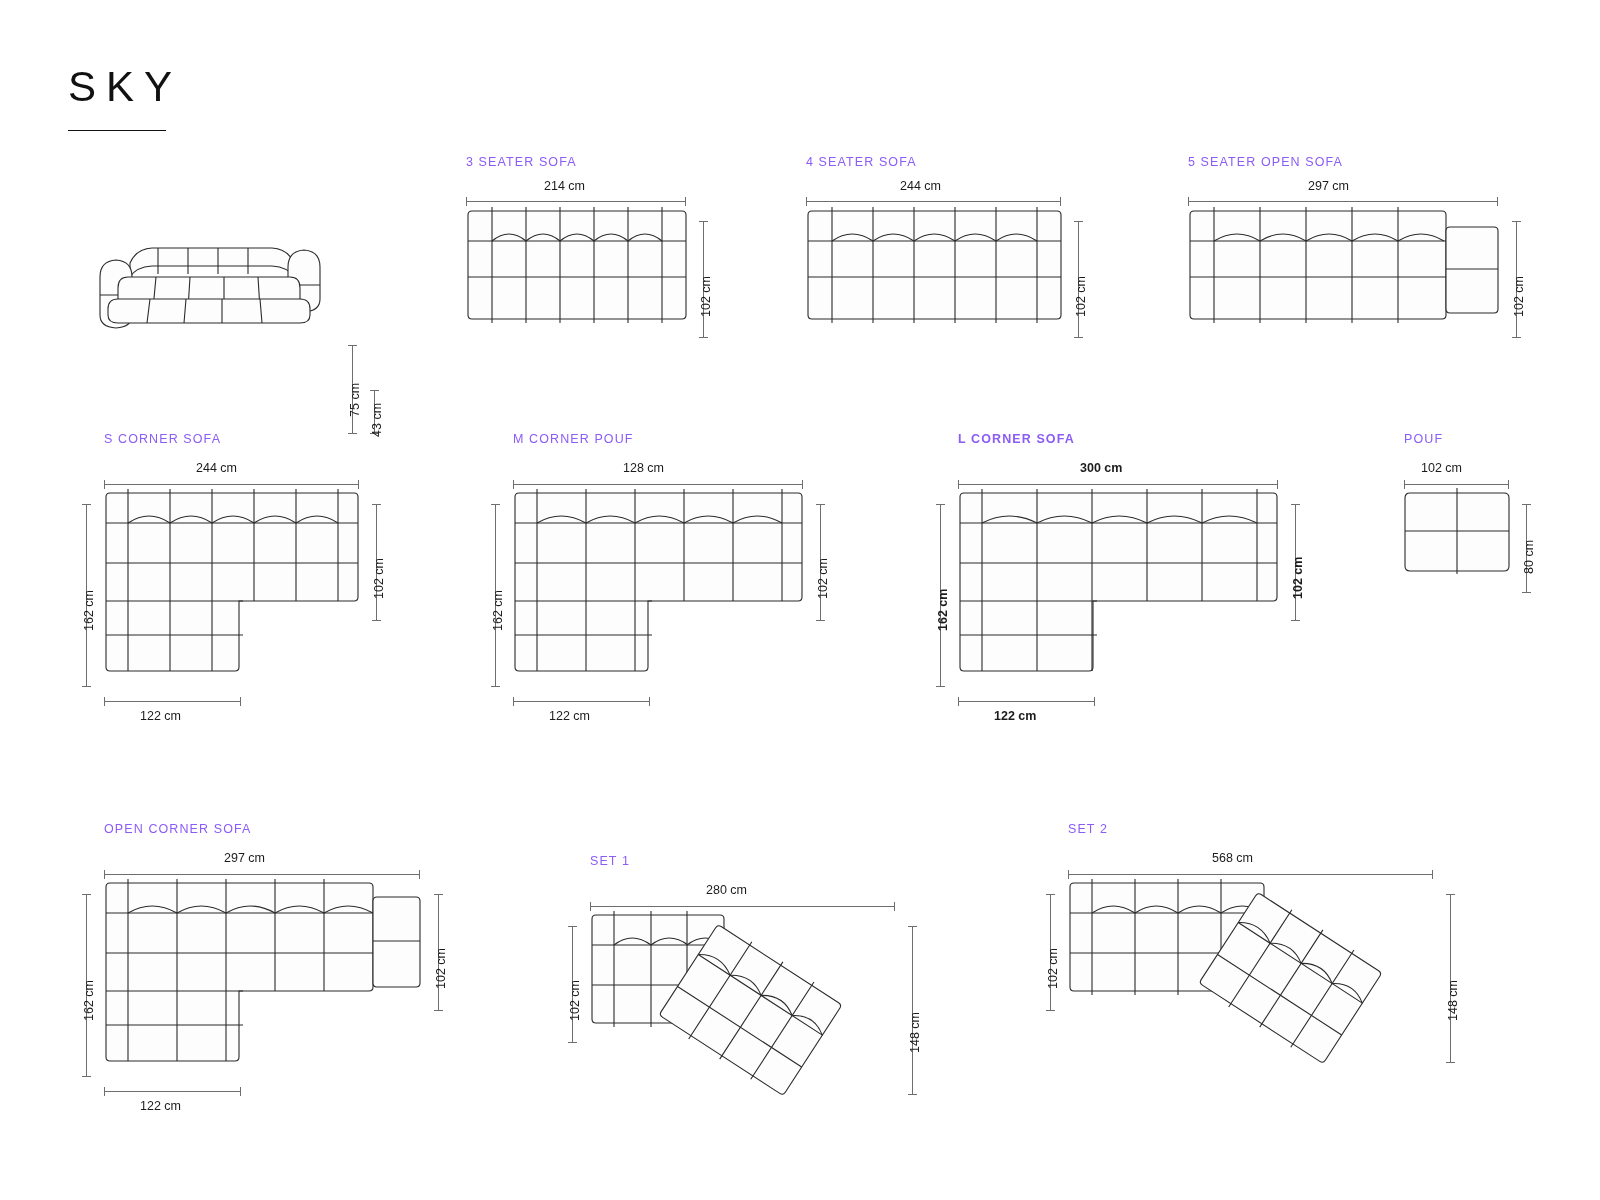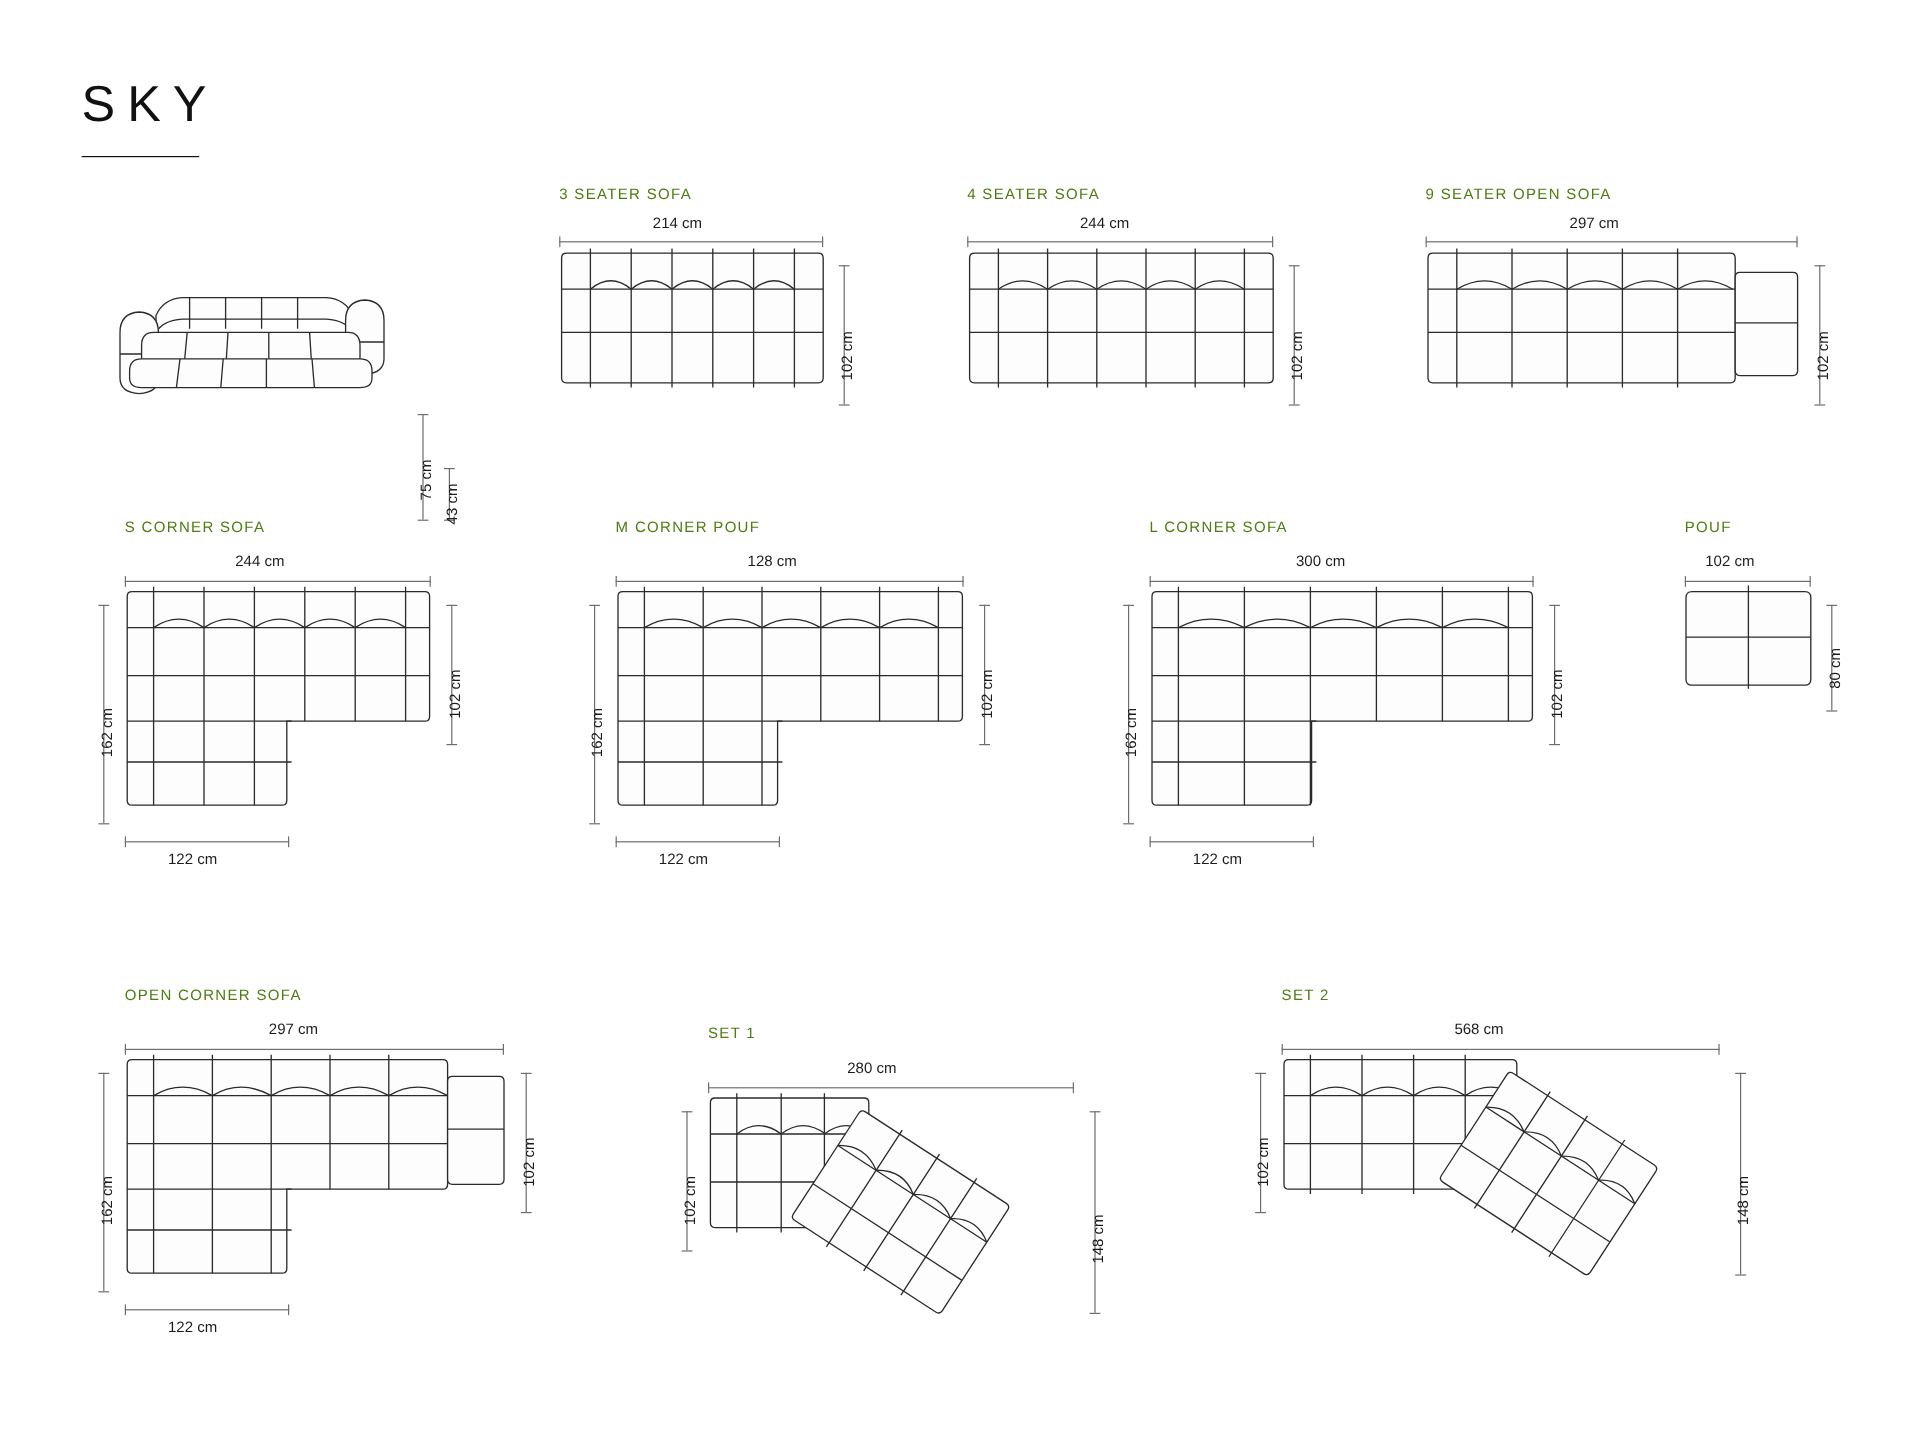--- a/index.html
+++ b/index.html
@@ -16,21 +16,21 @@
     font-size:42px;letter-spacing:10px;font-weight:400;line-height:1;
     color:#111;
   }
   .brand-rule{
     margin-top:22px;width:98px;height:1px;background:#111;
   }
 
   
   .item{position:absolute;}
   .item-label{
-    font-size:12.5px;letter-spacing:1.1px;color:#4d7c0f;white-space:nowrap;
+    font-size:12.5px;letter-spacing:1.1px;color:#8b5cf6;white-space:nowrap;
   }
 
   
   .fig{position:absolute;}
   svg{display:block;overflow:visible;}
   .s{fill:#fdfdfd;stroke:#2b2b2b;stroke-width:1.1;}
   .s2{fill:none;stroke:#2b2b2b;stroke-width:1.1;}
 
   
   .dim{position:absolute;}
@@ -137,21 +137,21 @@
 
     <div class="dim">
       <div class="dim-v" style="left:272px;top:52px;height:116px;"></div>
       <div class="tick-h" style="left:268px;top:52px;"></div>
       <div class="tick-h" style="left:268px;top:168px;"></div>
       <div class="dim-text vert" style="left:268px;top:148px;">102 cm</div>
     </div>
   </div>
 
   <div class="item" style="left:1188px;top:155px;">
-    <div class="item-label">9 SEATER OPEN SOFA</div>
+    <div class="item-label">5 SEATER OPEN SOFA</div>
 
     <div class="dim">
       <div class="dim-h" style="left:0px;top:32px;width:310px;"></div>
       <div class="tick-v" style="left:0px;top:28px;"></div>
       <div class="tick-v" style="left:309px;top:28px;"></div>
       <div class="dim-text" style="left:120px;top:10px;">297 cm</div>
     </div>
 
     <svg class="fig" style="left:0px;top:50px;" width="312" height="120" viewBox="0 0 312 120">
       <path class="s" d="M6 6 l248 0 q4 0 4 4 l0 100 q0 4 -4 4 l-248 0 q-4 0 -4 -4 l0 -100 q0 -4 4 -4 z"></path>
@@ -245,21 +245,21 @@
     </div>
 
     <div class="dim">
       <div class="dim-h" style="left:0px;top:255px;width:137px;"></div>
       <div class="tick-v" style="left:0px;top:251px;"></div>
       <div class="tick-v" style="left:136px;top:251px;"></div>
       <div class="dim-text" style="left:36px;top:263px;">122 cm</div>
     </div>
   </div>
 
-  <div class="item" style="left:958px;top:432px;">
+  <div class="item" style="left:958px;top:432px;font-weight:bold;">
     <div class="item-label">L CORNER SOFA</div>
 
     <div class="dim">
       <div class="dim-h" style="left:0px;top:38px;width:320px;"></div>
       <div class="tick-v" style="left:0px;top:34px;"></div>
       <div class="tick-v" style="left:319px;top:34px;"></div>
       <div class="dim-text" style="left:122px;top:15px;">300 cm</div>
     </div>
 
     <svg class="fig" style="left:0px;top:55px;" width="321" height="190" viewBox="0 0 321 190">

